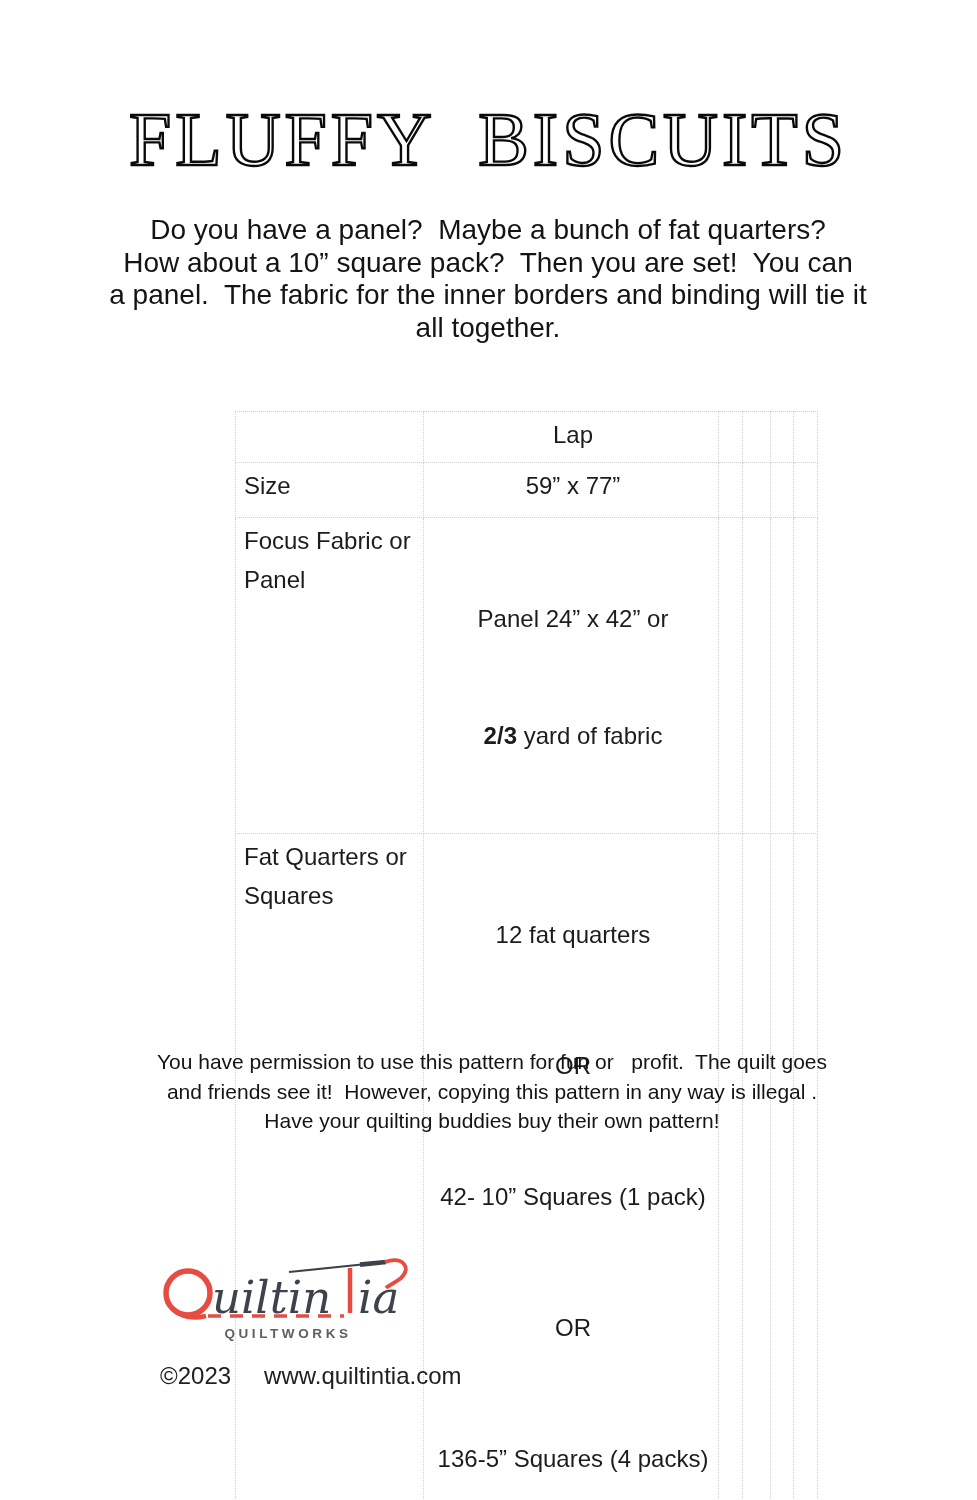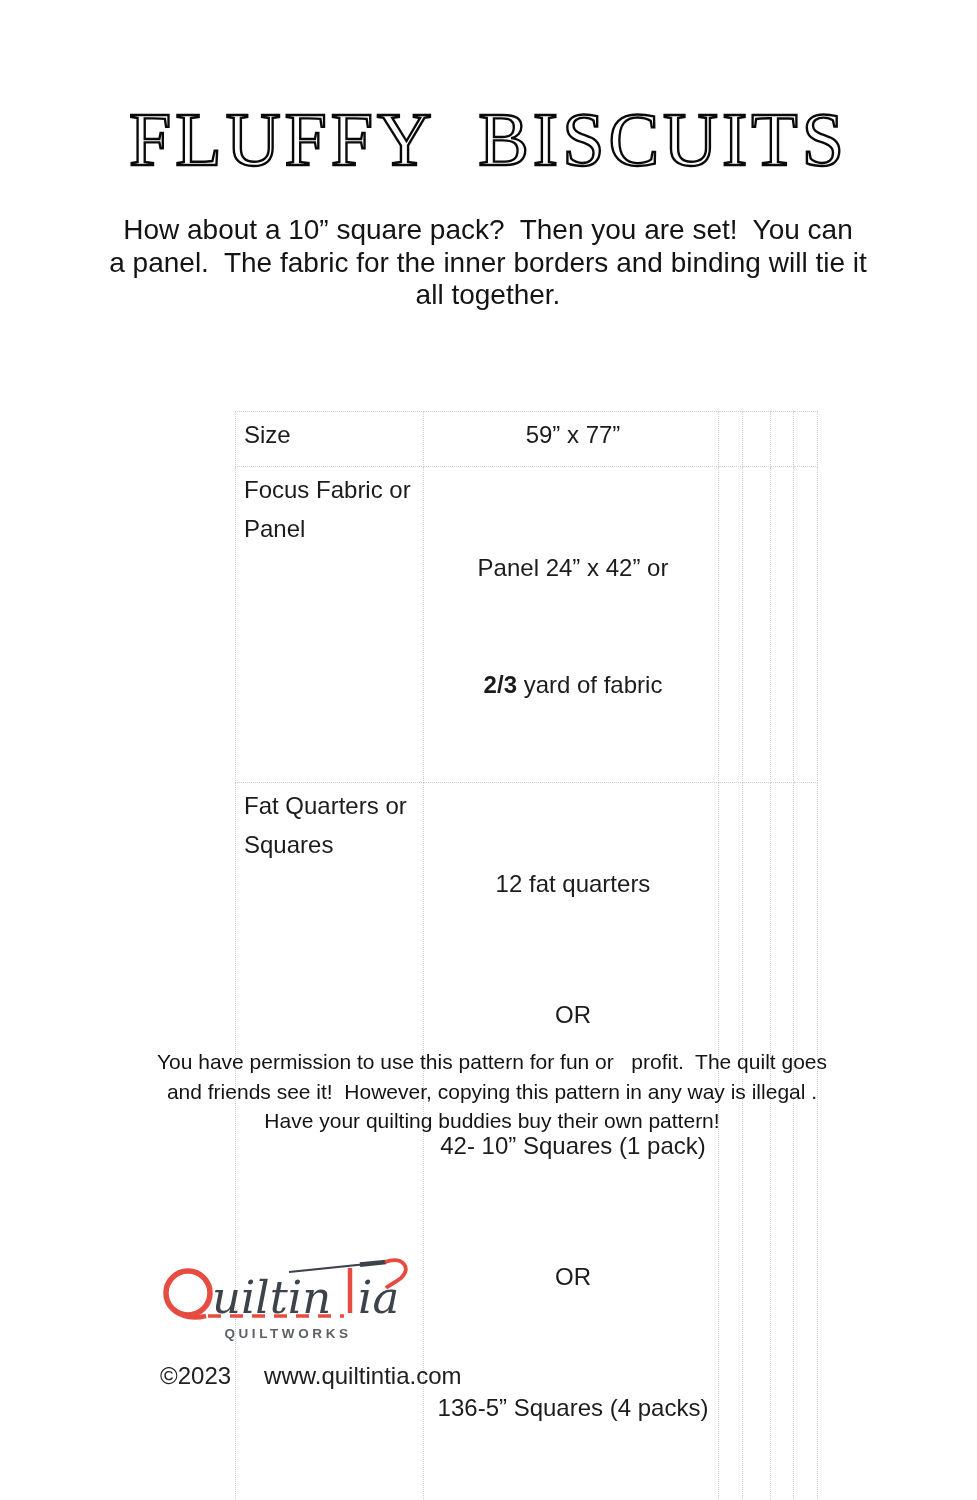--- a/index.html
+++ b/index.html
@@ -83,36 +83,45 @@
     color: #202020;
   }
   .footer-line .website { margin-left: 33px; }
 </style>
 </head>
 <body>
 
 <div class="pattern-title">FLUFFY BISCUITS</div>
 
 <div class="intro-paragraph">
+  <div class="pline">Do you have a panel?  Maybe a bunch of fat quarters?</div>
   <div class="pline">How about a 10” square pack?  Then you are set!  You can</div>
   <div class="pline">a panel.  The fabric for the inner borders and binding will tie it</div>
   <div class="pline">all together.</div>
 </div>
 
 <div class="materials-wrap">
   <table class="materials">
     <colgroup>
       <col style="width:188px">
         <col style="width:295px">
       <col style="width:24px">
         <col style="width:28px">
         <col style="width:23px">
         <col style="width:24px">
     </colgroup>
     <tbody>
+      <tr class="r-header">
+        <td class="lbl"></td>
+        <td class="val">Lap</td>
+        <td class="nc"></td>
+        <td class="nc"></td>
+        <td class="nc"></td>
+        <td class="nc"></td>
+      </tr>
       <tr class="r-size">
         <td class="lbl">Size</td>
         <td class="val">59” x 77”</td>
         <td class="nc"></td>
         <td class="nc"></td>
         <td class="nc"></td>
         <td class="nc"></td>
       </tr>
       <tr class="r-focus">
         <td class="lbl">

